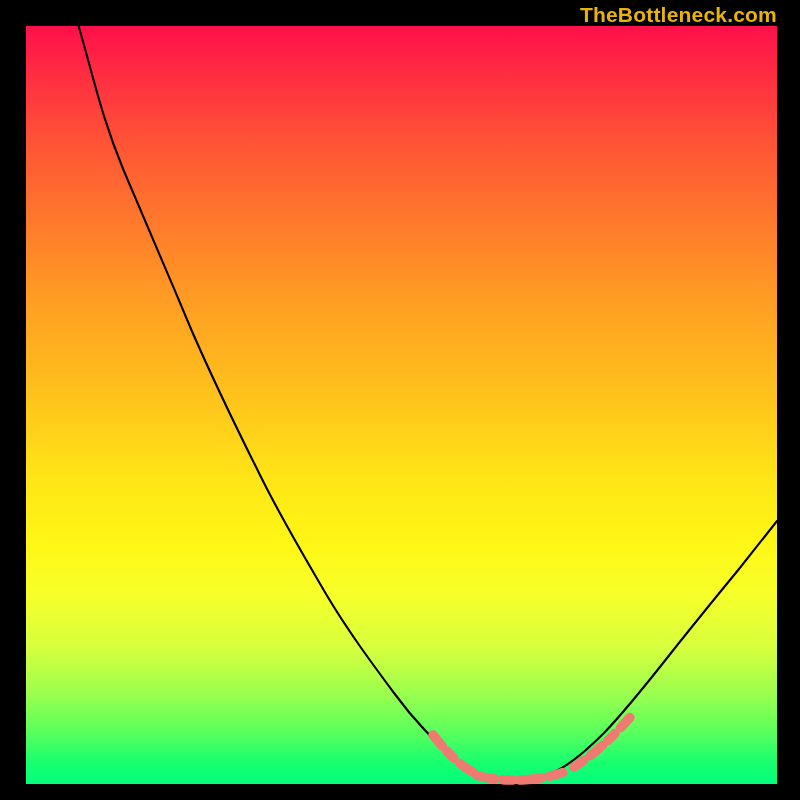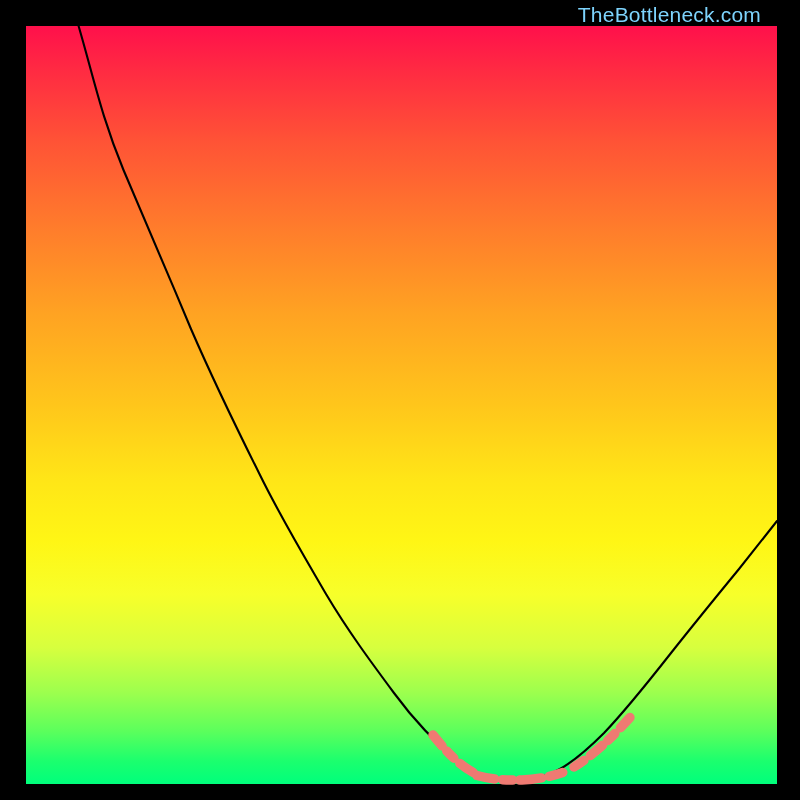--- a/index.html
+++ b/index.html
@@ -38,25 +38,25 @@
       #f7ff2a 75%,
       #d7ff3e 82%,
       #9cff4e 88%,
       #5cff5c 93%,
       #1bff6e 97%,
       #00ff7c 100%
     );
   }
   .watermark {
     position: absolute;
-    right: 39px;
+    right: 23px;
     top: 3px;
-    color: #7dd3fc;
+    color: #eab308;
     font-size: 21px;
-    font-weight: 400;
+    font-weight: 700;
     letter-spacing: 0.2px;
     user-select: none;
   }
   svg.curve {
     position: absolute;
     left: 0;
     top: 0;
     width: 751px;
     height: 758px;
     overflow: visible;

